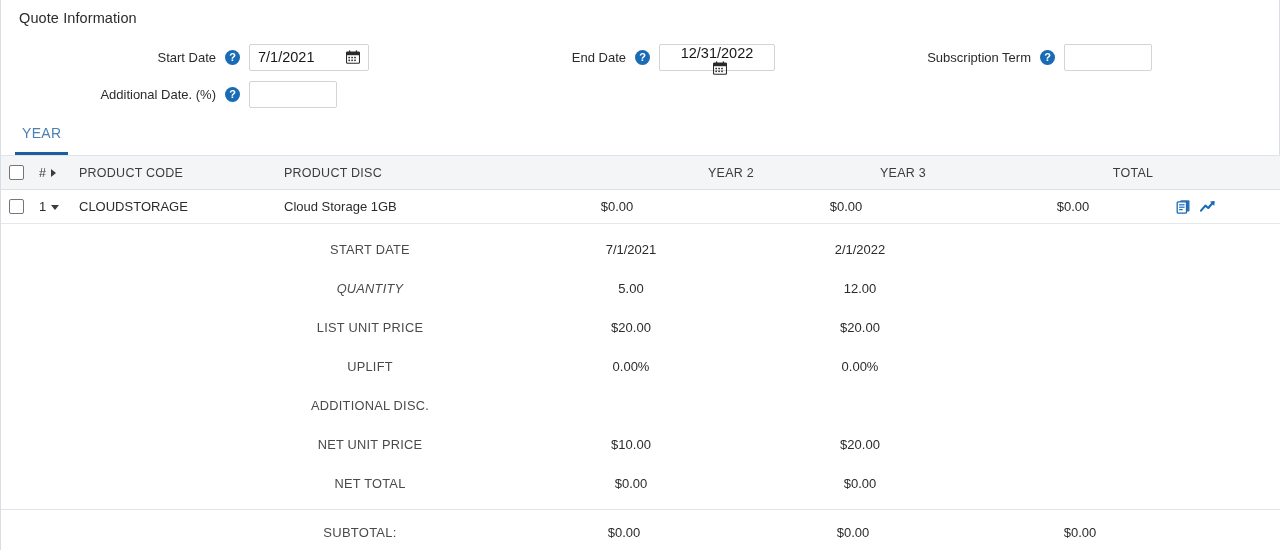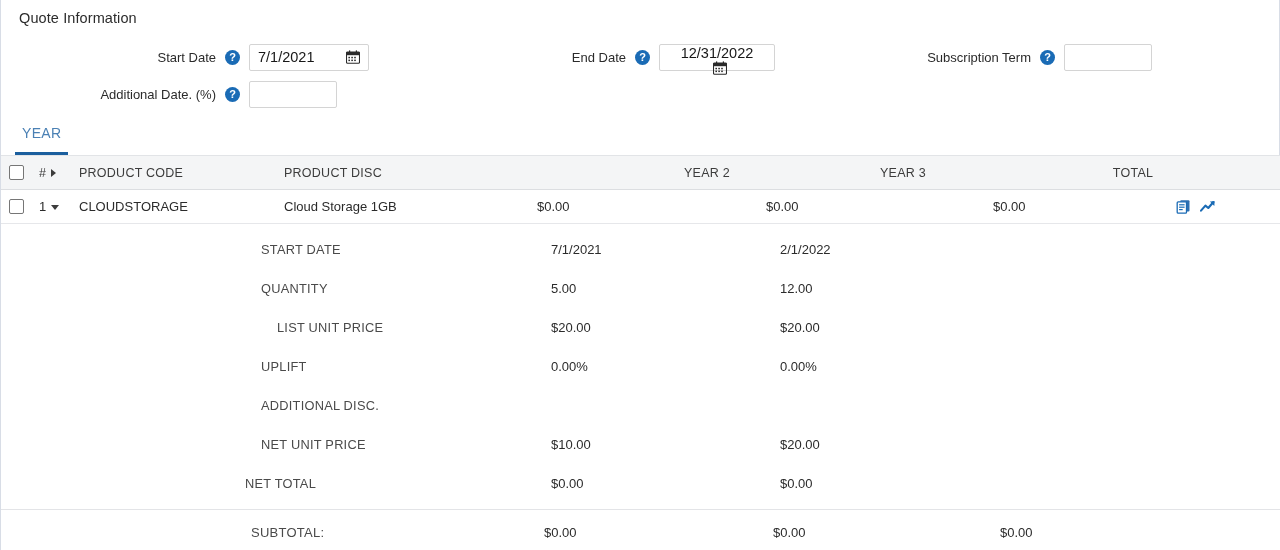--- a/index.html
+++ b/index.html
@@ -160,21 +160,21 @@
 
   .cell {
     position: absolute;
     top: 0;
     height: 100%;
     display: flex;
     align-items: center;
     font-size: 13px;
     white-space: nowrap;
   }
-  .cell.right { justify-content: flex-start; }
+  .cell.right { justify-content: center; }
   .cell.center { justify-content: center; }
 
   .th { color: #3c3c3c; letter-spacing: .25px; font-size: 12.5px; }
   .td { color: #2b2b2b; font-size: 13px; }
   .dlabel { color: #4a4a4a; font-size: 12.8px; letter-spacing: .25px; }
   .dval { color: #2b2b2b; font-size: 13px; }
   .stlabel { color: #4a4a4a; font-size: 13px; letter-spacing: .25px; }
   .stval { color: #2b2b2b; font-size: 13px; }
 
   .chk {
@@ -297,21 +297,21 @@
       <div class="cell" style="left:38px; width:28px;">
         <span class="th">#</span>
         <span class="tri-right"></span>
       </div>
       <div class="cell" style="left:78px; width:195px;">
         <span class="th">PRODUCT CODE</span>
       </div>
       <div class="cell" style="left:283px; width:260px;">
         <span class="th">PRODUCT DISC</span>
       </div>
-      <div class="cell center" style="left:626px; width:160px;">
+      <div class="cell center" style="left:593px; width:160px;justify-content:flex-end;">
         <span class="th">YEAR 2</span>
       </div>
       <div class="cell center" style="left:822px; width:160px;">
         <span class="th">YEAR 3</span>
       </div>
       <div class="cell center" style="left:1052px; width:160px;">
         <span class="th">TOTAL</span>
       </div>
     </div>
 
@@ -361,33 +361,33 @@
         </div>
         <div class="cell right" style="left:550px; width:160px;">
           <span class="dval">7/1/2021</span>
         </div>
         <div class="cell right" style="left:779px; width:160px;">
           <span class="dval">2/1/2022</span>
         </div>
       </div>
 
       <div class="drow">
-        <div class="cell right" style="left:260px; width:218px;">
+        <div class="cell right" style="left:260px; width:218px;font-style:italic;">
           <span class="dlabel">QUANTITY</span>
         </div>
         <div class="cell right" style="left:550px; width:160px;">
           <span class="dval">5.00</span>
         </div>
         <div class="cell right" style="left:779px; width:160px;">
           <span class="dval">12.00</span>
         </div>
       </div>
 
       <div class="drow">
-        <div class="cell right" style="left:276px; width:218px;">
+        <div class="cell right" style="left:260px; width:218px;">
           <span class="dlabel">LIST UNIT PRICE</span>
         </div>
         <div class="cell right" style="left:550px; width:160px;">
           <span class="dval">$20.00</span>
         </div>
         <div class="cell right" style="left:779px; width:160px;">
           <span class="dval">$20.00</span>
         </div>
       </div>
 
@@ -421,21 +421,21 @@
         </div>
         <div class="cell right" style="left:550px; width:160px;">
           <span class="dval">$10.00</span>
         </div>
         <div class="cell right" style="left:779px; width:160px;">
           <span class="dval">$20.00</span>
         </div>
       </div>
 
       <div class="drow">
-        <div class="cell right" style="left:244px; width:218px;">
+        <div class="cell right" style="left:260px; width:218px;">
           <span class="dlabel">NET TOTAL</span>
         </div>
         <div class="cell right" style="left:550px; width:160px;">
           <span class="dval">$0.00</span>
         </div>
         <div class="cell right" style="left:779px; width:160px;">
           <span class="dval">$0.00</span>
         </div>
       </div>
 

